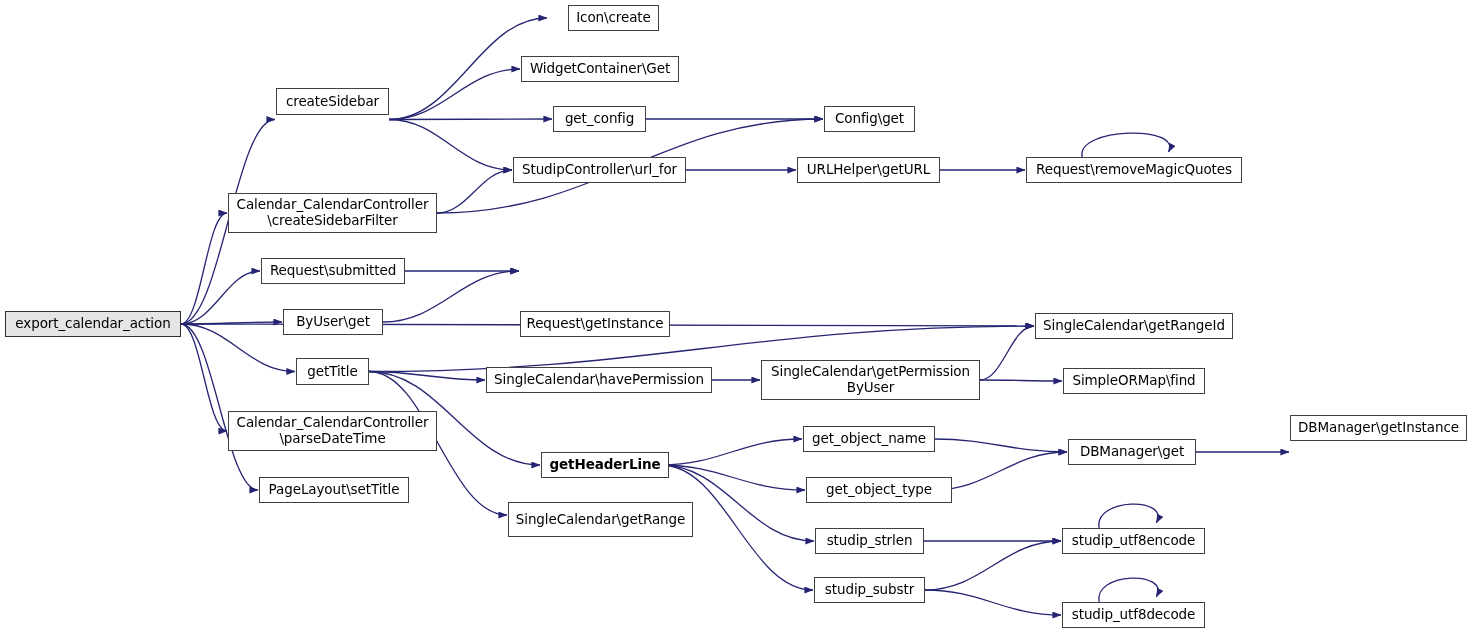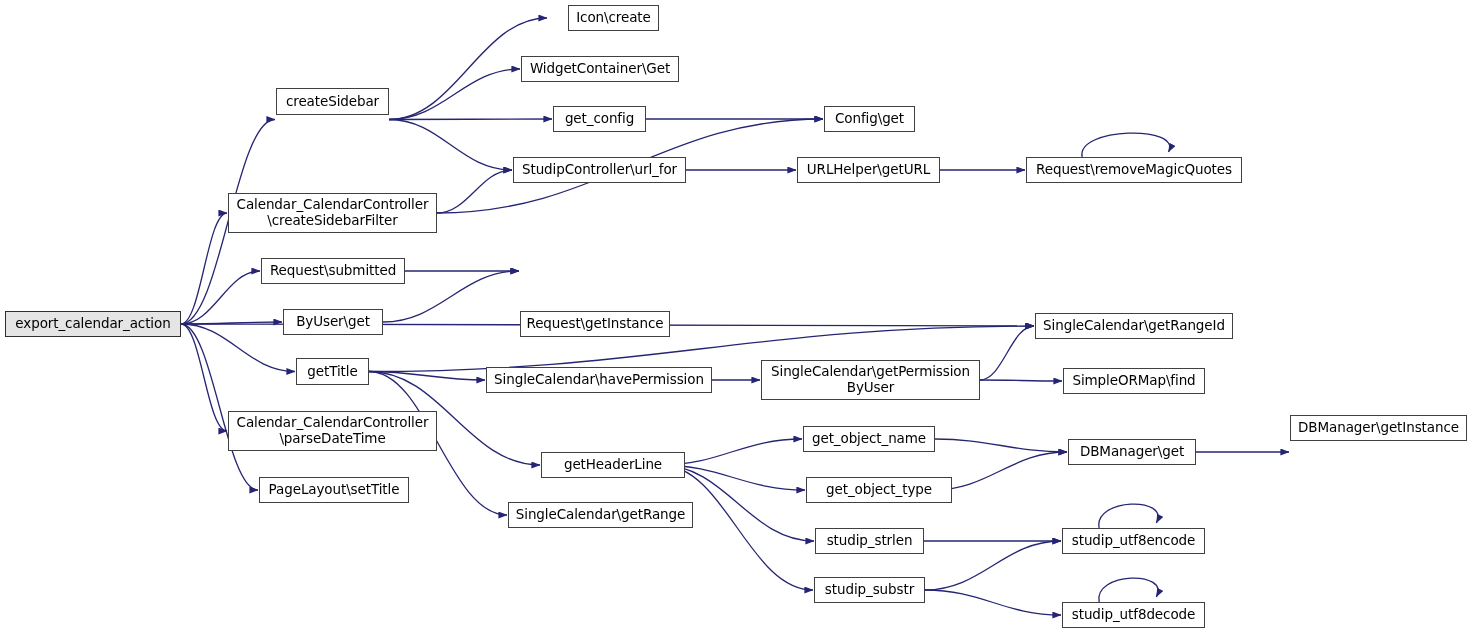--- a/index.html
+++ b/index.html
@@ -119,22 +119,22 @@
       <div class="node" style="left: 296px; top: 358px; width: 73px; height: 27px;"><span class="node-label">getTitle</span></div>
       <div class="node" style="left: 486px; top: 367px; width: 226px; height: 26px;"><span class="node-label">SingleCalendar\havePermission</span></div>
       <div class="node" style="left: 761px; top: 360px; width: 219px; height: 40px;"><span class="node-label">SingleCalendar\getPermission
 ByUser</span></div>
       <div class="node" style="left: 1063px; top: 368px; width: 142px; height: 26px;"><span class="node-label">SimpleORMap\find</span></div>
       <div class="node" style="left: 228px; top: 411px; width: 209px; height: 40px;"><span class="node-label">Calendar_CalendarController
 \parseDateTime</span></div>
       <div class="node" style="left: 803px; top: 426px; width: 132px; height: 26px;"><span class="node-label">get_object_name</span></div>
       <div class="node" style="left: 1068px; top: 439px; width: 128px; height: 26px;"><span class="node-label">DBManager\get</span></div>
       <div class="node" style="left: 1290px; top: 415px; width: 177px; height: 26px;"><span class="node-label">DBManager\getInstance</span></div>
-      <div class="node" style="left: 541px; top: 452px; width: 144px; height: 26px;"><span class="node-label">getHeaderLine</span></div>
+      <div class="node" style="left: 541px; top: 452px; width: 128px; height: 26px; font-weight: bold;"><span class="node-label">getHeaderLine</span></div>
       <div class="node" style="left: 259px; top: 477px; width: 150px; height: 26px;"><span class="node-label">PageLayout\setTitle</span></div>
       <div class="node" style="left: 806px; top: 477px; width: 146px; height: 26px;"><span class="node-label">get_object_type</span></div>
-      <div class="node" style="left: 508px; top: 502px; width: 185px; height: 26px;"><span class="node-label">SingleCalendar\getRange</span></div>
+      <div class="node" style="left: 508px; top: 502px; width: 185px; height: 35px;"><span class="node-label">SingleCalendar\getRange</span></div>
       <div class="node" style="left: 815px; top: 528px; width: 109px; height: 26px;"><span class="node-label">studip_strlen</span></div>
       <div class="node" style="left: 1062px; top: 528px; width: 143px; height: 26px;"><span class="node-label">studip_utf8encode</span></div>
       <div class="node" style="left: 814px; top: 577px; width: 111px; height: 26px;"><span class="node-label">studip_substr</span></div>
       <div class="node" style="left: 1062px; top: 602px; width: 143px; height: 26px;"><span class="node-label">studip_utf8decode</span></div>
     </div>
 </div>
 
 </body></html>

